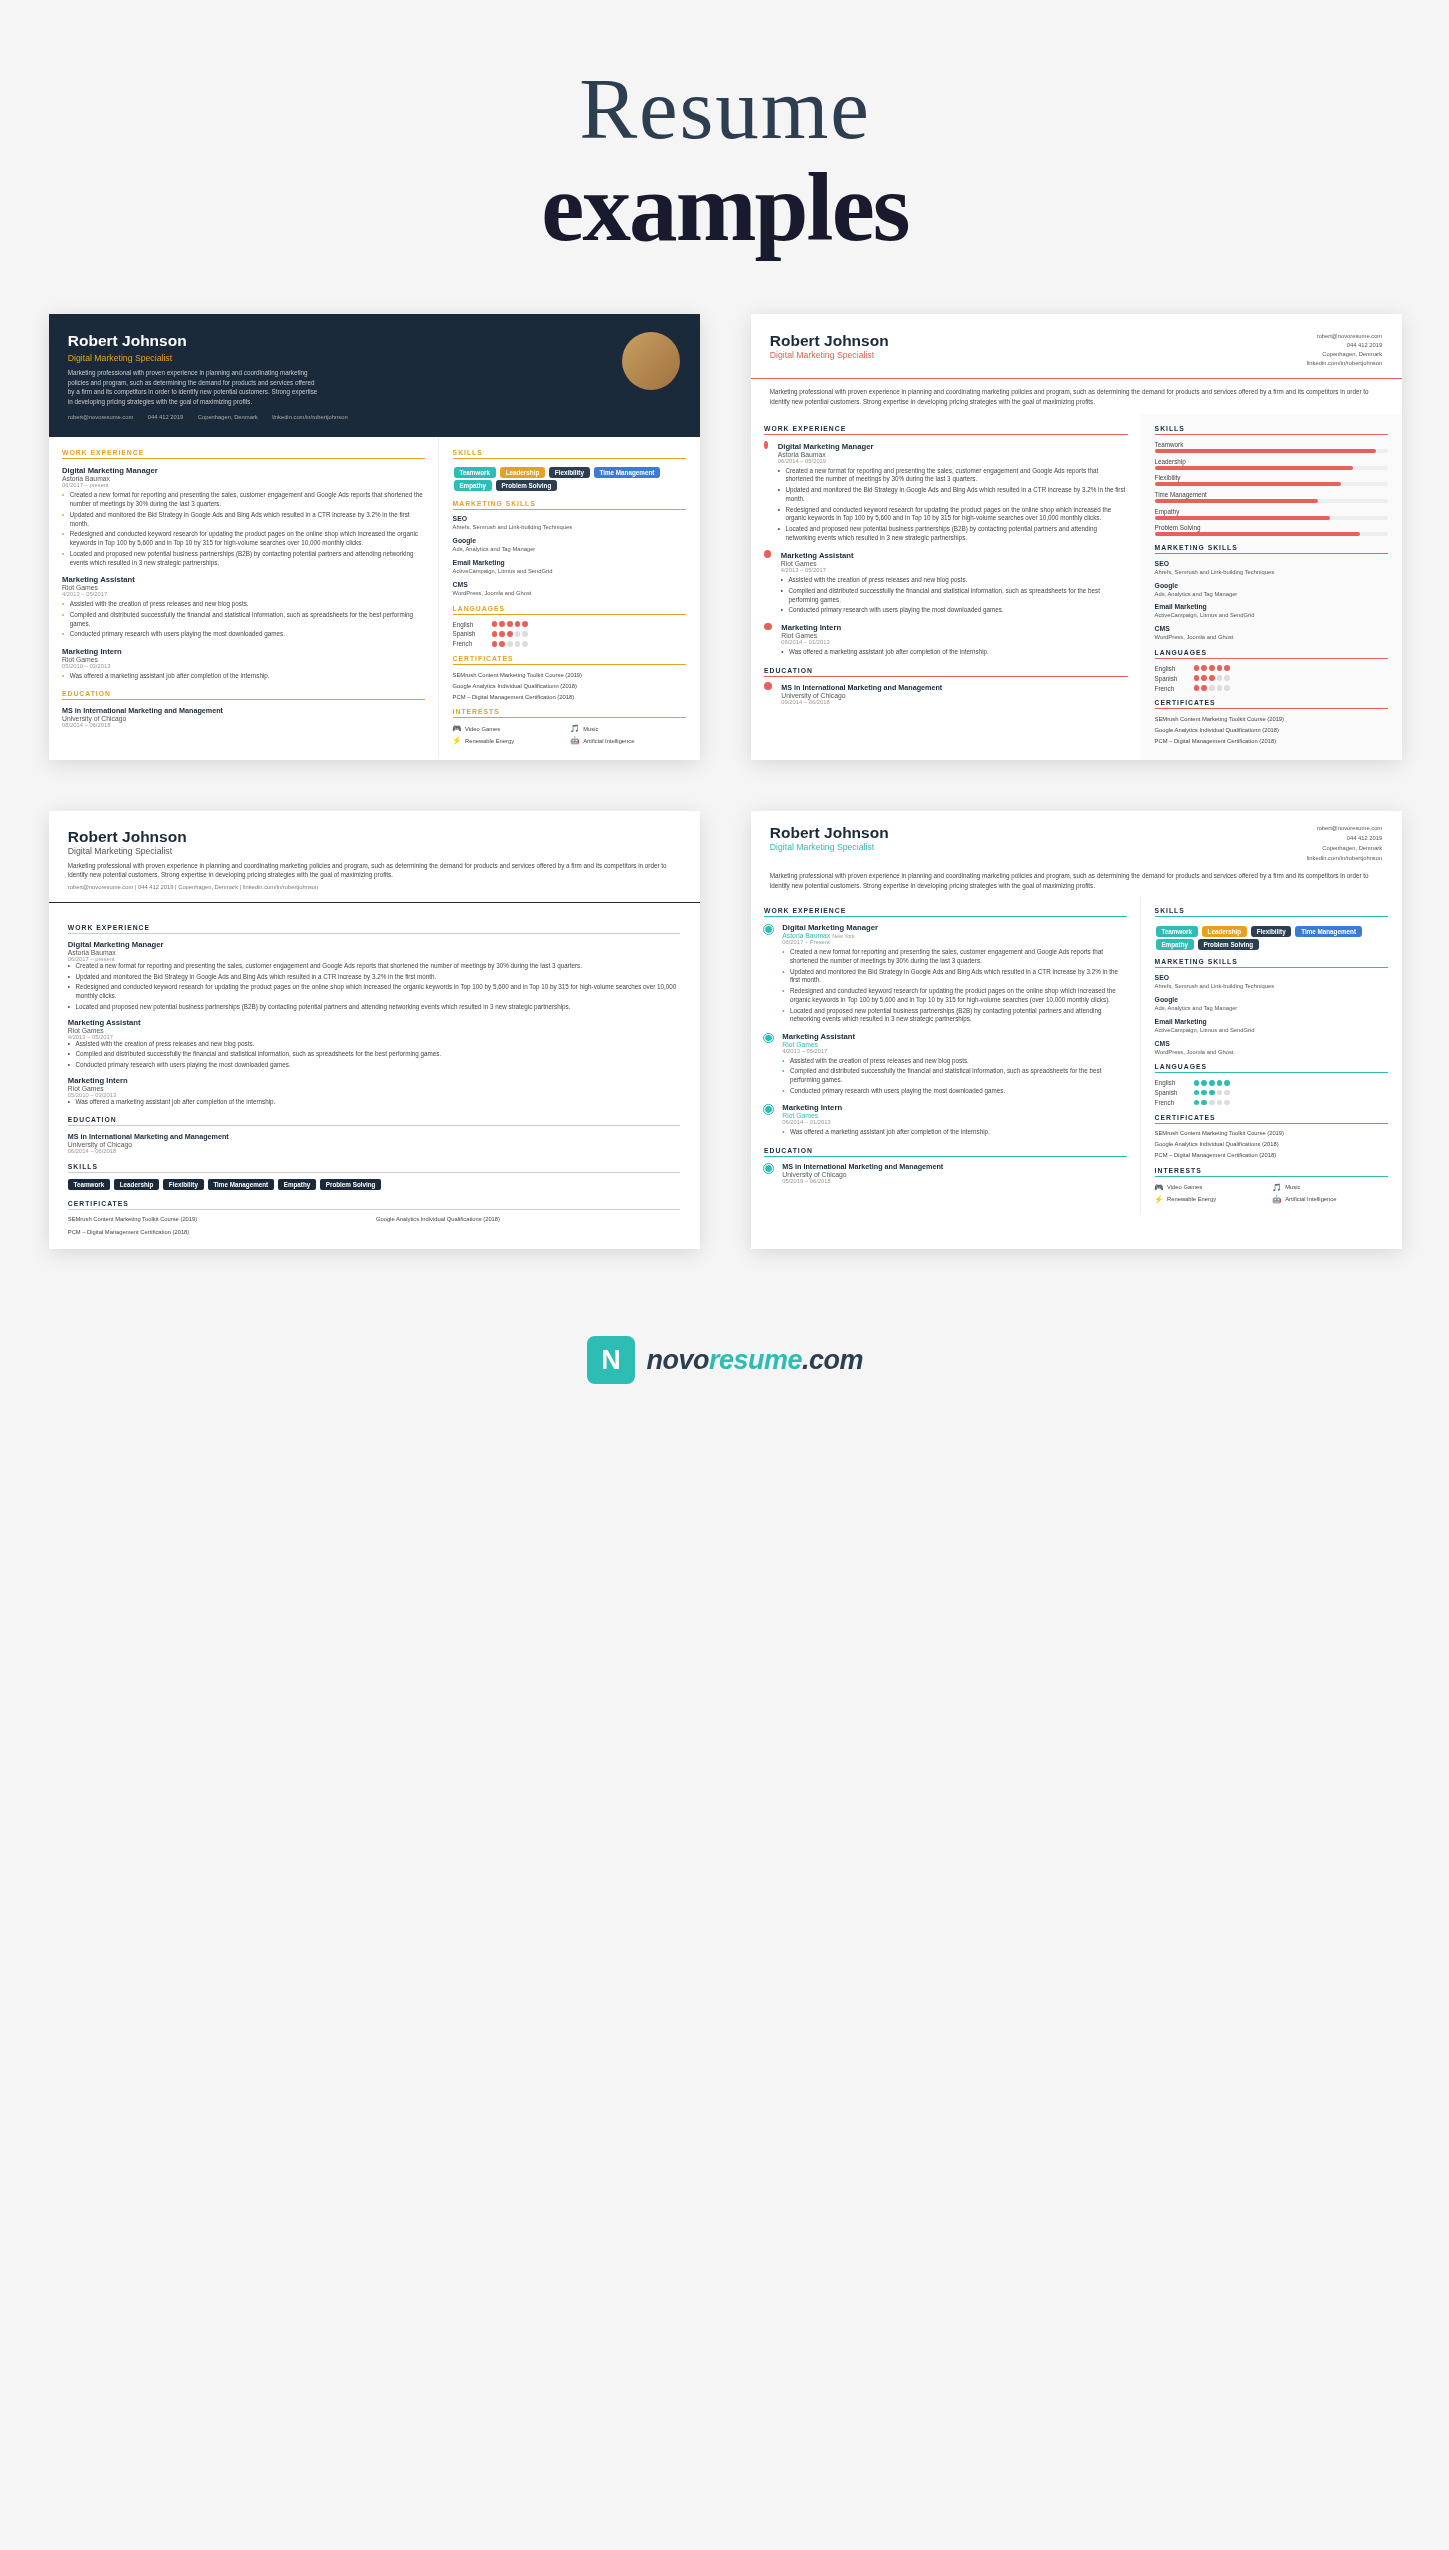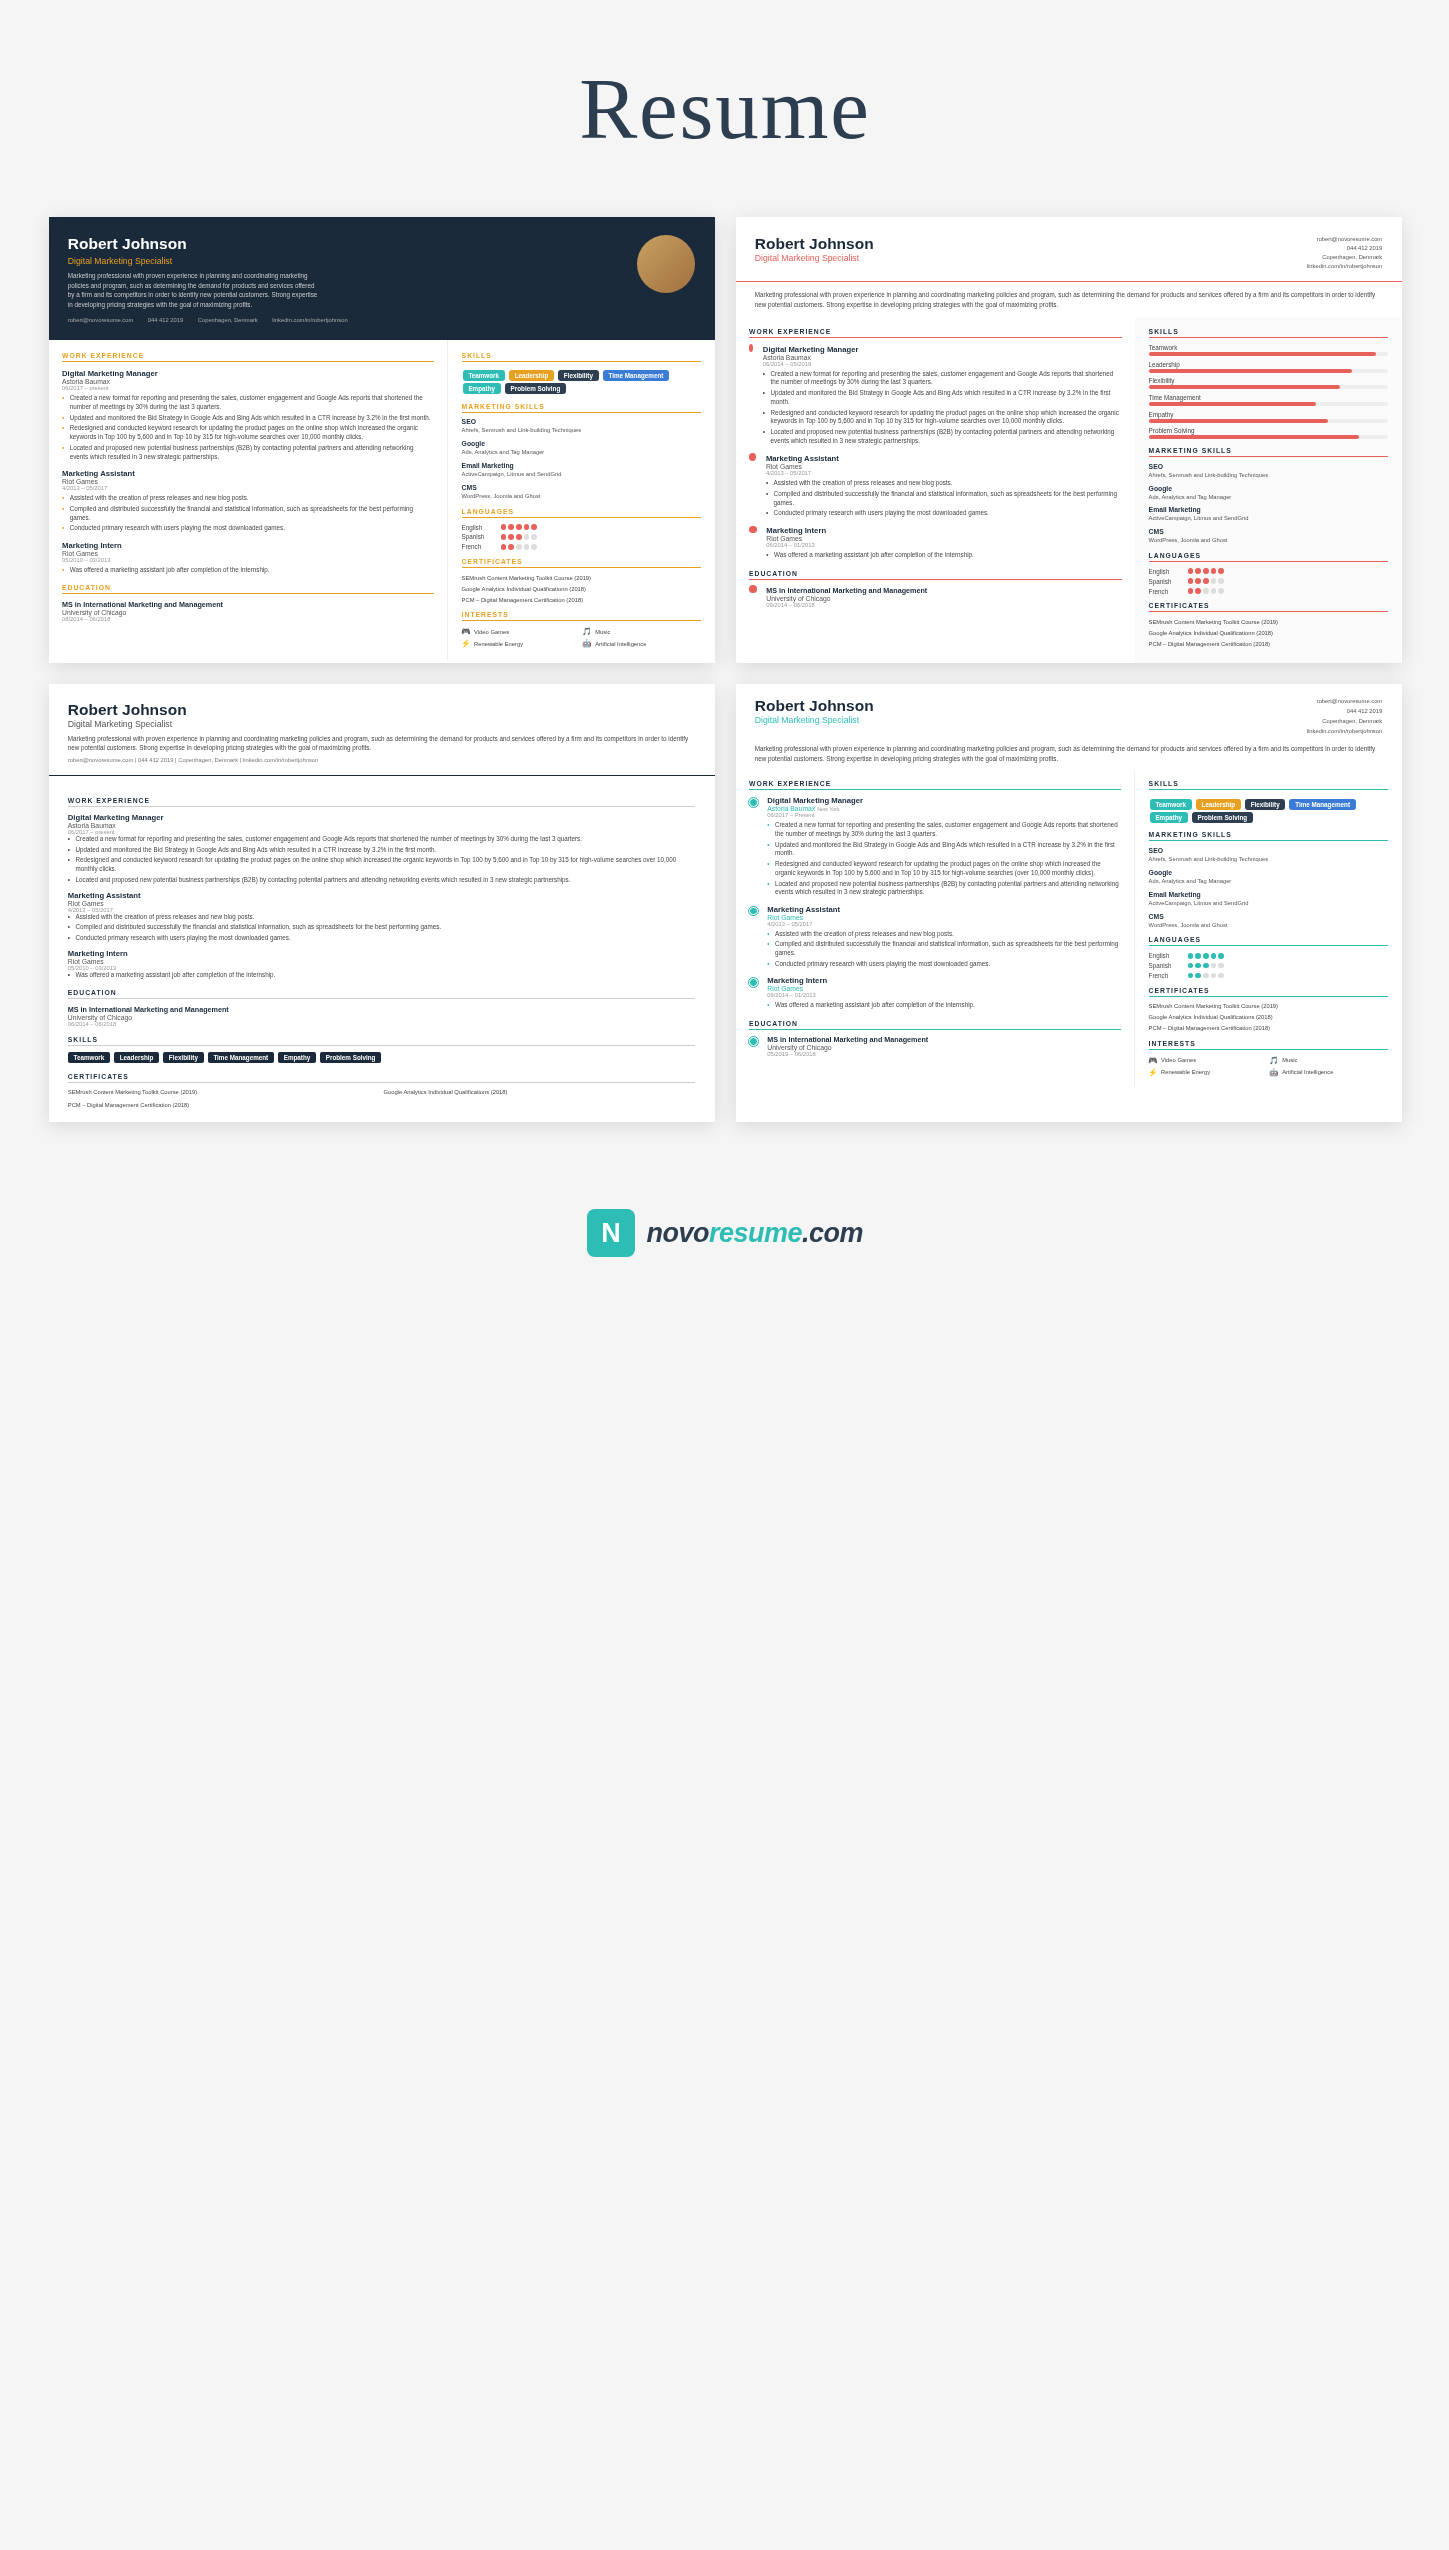--- a/index.html
+++ b/index.html
@@ -31,21 +31,21 @@
       color: #1a1a2e;
       font-family: Georgia, serif;
       letter-spacing: -1.9px;
       line-height: 1;
     }
 
     
     .resume-grid {
       display: grid;
       grid-template-columns: 1fr 1fr;
-      gap: 21px;
+      gap: 51px;
       width: 1353px;
       padding: 19.3px 0 58px;
     }
 
     
     .resume-card {
       background: #fff;
       box-shadow: 0 3.9px 19.3px rgba(0,0,0,0.12);
       overflow: hidden;
     }
@@ -234,20 +234,21 @@
     }
     .footer-text span { color: #2dbdb5; }
 
     .r2-summary { font-size: 6.3px; color: #444; line-height: 1.5; padding: 7.7px 19.3px; }
   </style>
 </head>
 <body>
 
 <div class="header">
   <div class="header-resume">Resume</div>
+  <div class="header-examples">examples</div>
 </div>
 
 <div class="resume-grid">
 
   <div class="resume-card r1">
     <div class="r1-header">
       <div>
         <div class="r1-name">Robert Johnson</div>
         <div class="r1-title">Digital Marketing Specialist</div>
         <div class="r1-summary">Marketing professional with proven experience in planning and coordinating marketing policies and program, such as determining the demand for products and services offered by a firm and its competitors in order to identify new potential customers. Strong expertise in developing pricing strategies with the goal of maximizing profits.</div>

